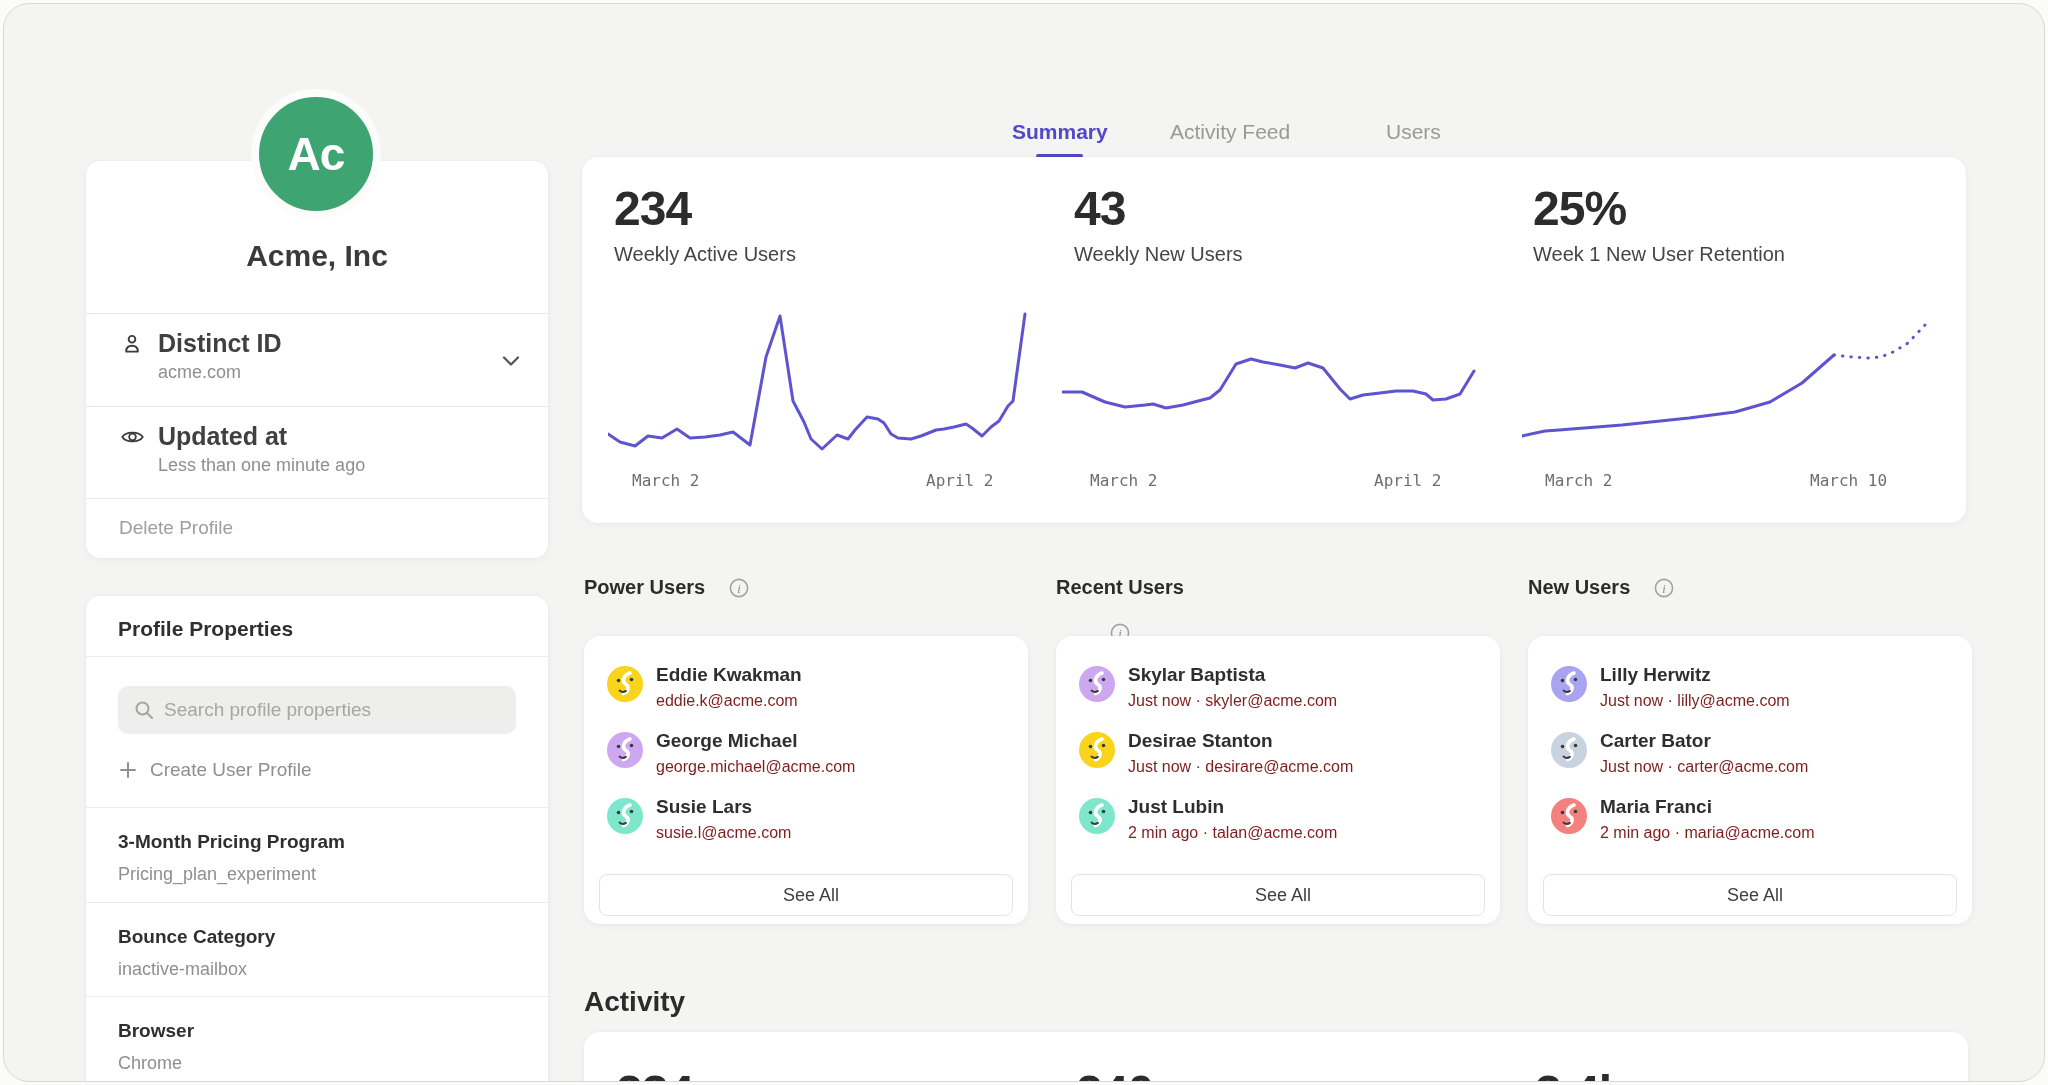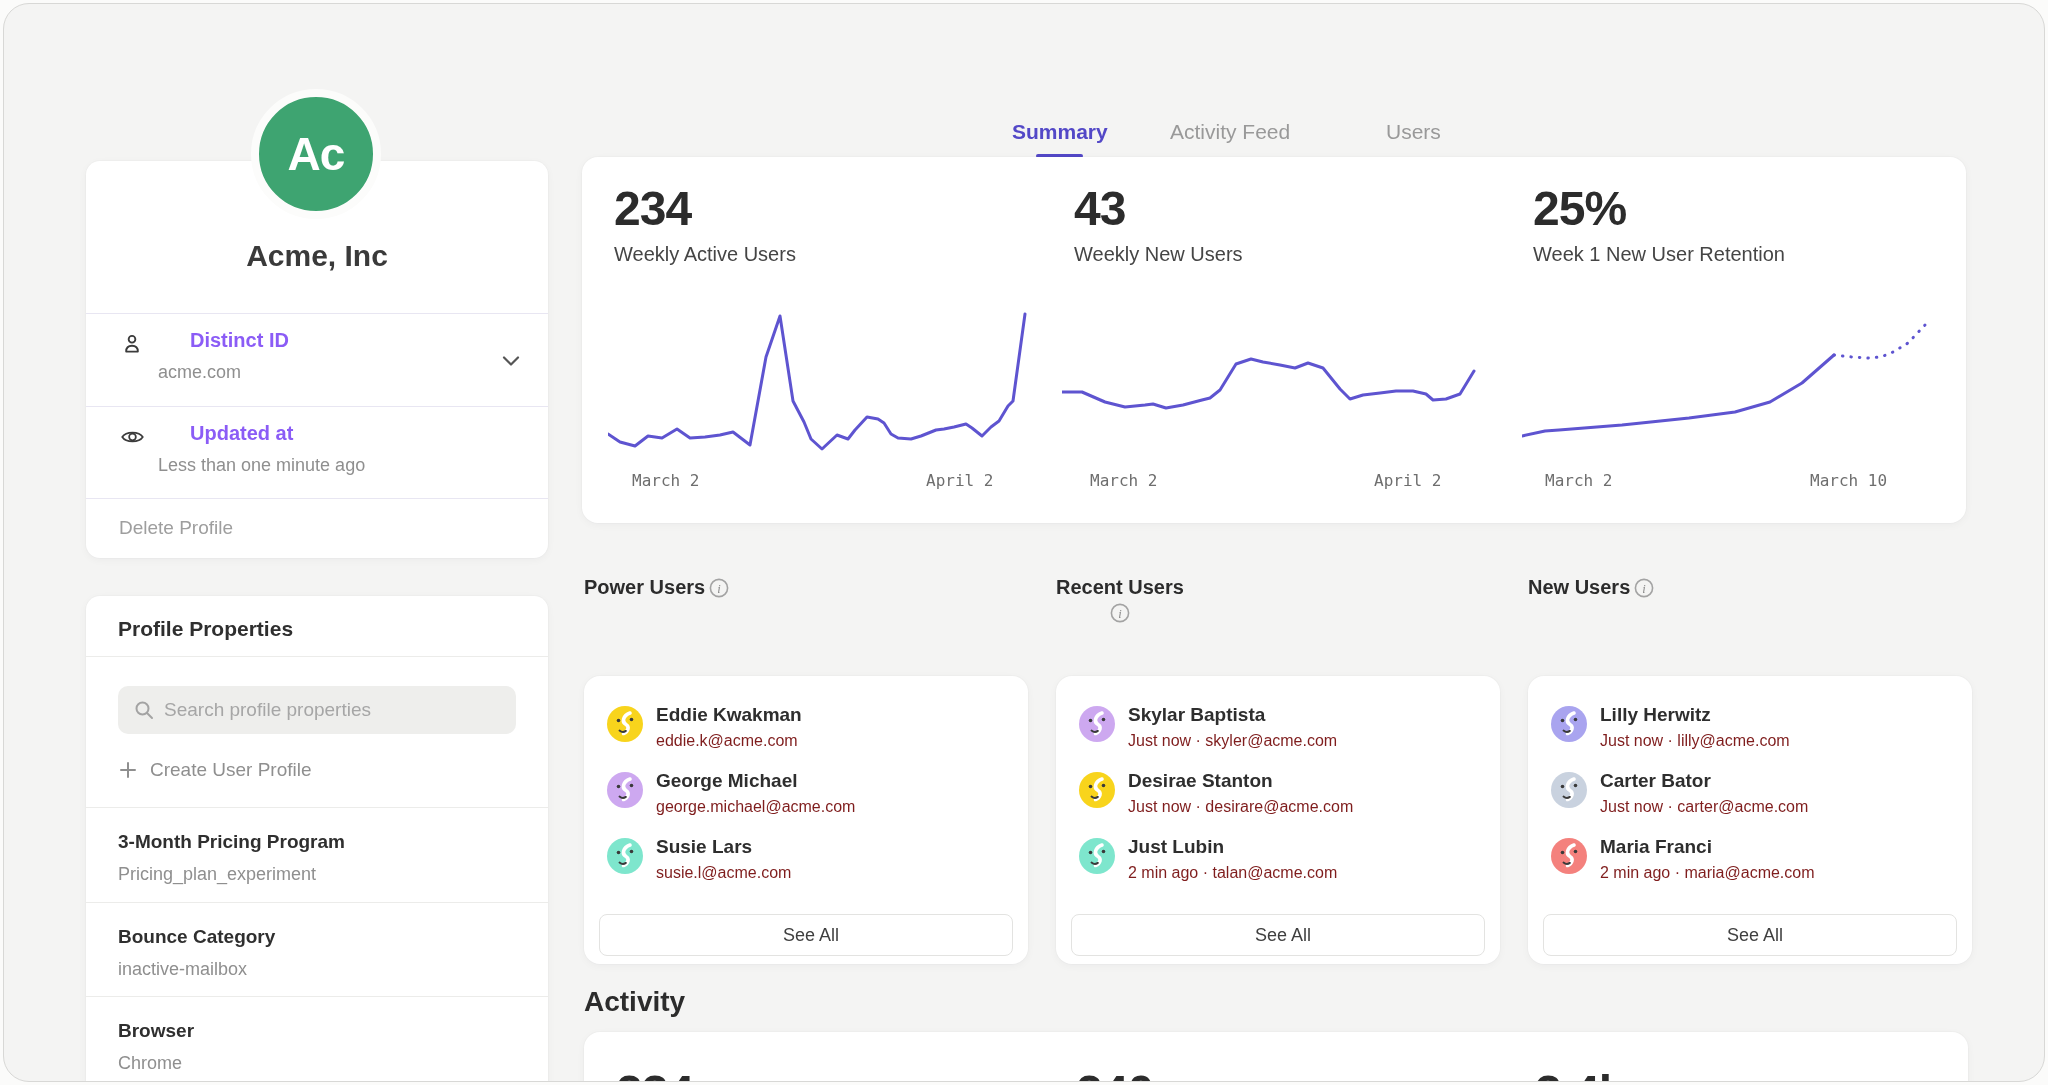--- a/index.html
+++ b/index.html
@@ -19,21 +19,21 @@
   .pcard { left:82px; top:157px; width:462px; height:397px; border-radius:14px; }
   .avatar-big {
     position:absolute; left:247px; top:85px; width:130px; height:130px;
     border-radius:50%; border:8px solid #fcfcfb;
     display:flex; align-items:center; justify-content:center;
     color:#fff; font-size:46px; font-weight:700; letter-spacing:-1px; z-index:5;
   }
   .pname { position:absolute; left:0; right:0; top:78px; text-align:center; font-size:30px; font-weight:700; color:#3a3a3a; }
   .prow { position:absolute; left:0; right:0; border-top:1px solid #e8e6f2; }
   .prow .rowicon { position:absolute; left:33px; top:17px; }
-  .prow .rlabel { position:absolute; left:72px; top:15px; font-size:20px; font-weight:700; color:#8b5cf6;margin-left:32px; }
+  .prow .rlabel { position:absolute; left:72px; top:15px; font-size:25px; font-weight:700; color:#404040; }
   .prow .rvalue { position:absolute; left:72px; top:48px; font-size:18px; color:#8f8f8f; }
   .prow .chev { position:absolute; right:26px; top:40px; cursor:pointer; }
   .prow1 { top:152px; height:93px; }
   .prow2 { top:245px; height:92px; }
   .prow3 { top:337px; height:60px; }
   .delete-link { position:absolute; left:33px; top:18px; font-size:19px; color:#9e9e9e; cursor:pointer; }
   
   .props { left:82px; top:592px; width:462px; height:560px; border-radius:14px; }
   .props-title { position:absolute; left:32px; top:21px; font-size:21px; font-weight:700; color:#2f2f2f; }
   .props-div { position:absolute; left:0; right:0; height:1px; background:#ececea; }
@@ -60,24 +60,24 @@
   
   .summary { left:578px; top:153px; width:1384px; height:366px; }
   .stat { position:absolute; top:27px; }
   .stat .sv { font-size:48px; font-weight:700; color:#2c2c2c; letter-spacing:-1px; line-height:50px; }
   .stat .sl { margin-top:9px; font-size:20px; color:#454545; }
   .stat.s0 { left:32px; } .stat.s1 { left:492px; } .stat.s2 { left:951px; }
   .chart { position:absolute; top:145px; width:420px; height:160px; }
   .chart.s0 { left:26px; } .chart.s1 { left:480px; } .chart.s2 { left:940px; }
   .axis { position:absolute; top:314px; font-family:"DejaVu Sans Mono", monospace; font-size:16px; color:#6e6e6e; }
   
-  .sect-h { position:absolute; top:572px; display:flex; align-items:center; gap:3px; }
+  .sect-h { position:absolute; top:572px; display:flex; align-items:center; gap:23px; }
   .sect-h .st { font-size:20px; font-weight:700; color:#2c2c2c; }
   .sect-h.c0 { left:580px; } .sect-h.c1 { left:1052px;flex-direction:column; } .sect-h.c2 { left:1524px; }
-  .ucard { top:632px; width:444px; height:288px;margin-top:40px; }
+  .ucard { top:632px; width:444px; height:288px; }
   .ucard.c0 { left:580px; } .ucard.c1 { left:1052px; } .ucard.c2 { left:1524px; }
   .urow { position:absolute; left:23px; right:20px; height:56px; cursor:pointer; }
   .urow.r0 { top:28px; } .urow.r1 { top:94px; } .urow.r2 { top:160px; }
   .uav { position:absolute; left:0; top:2px; width:36px; height:36px; border-radius:50%; overflow:hidden; }
   .uname { position:absolute; left:49px; top:0; font-size:19px; font-weight:700; color:#2e2e2e; }
   .udetail { position:absolute; left:49px; top:28px; font-size:16px; color:#7f1d1d; }
   .see-all {
     position:absolute; left:15px; right:15px; top:238px; height:42px;
     border:1px solid #e3e3e1; border-radius:8px; background:#fff;
     display:flex; align-items:center; justify-content:center;

